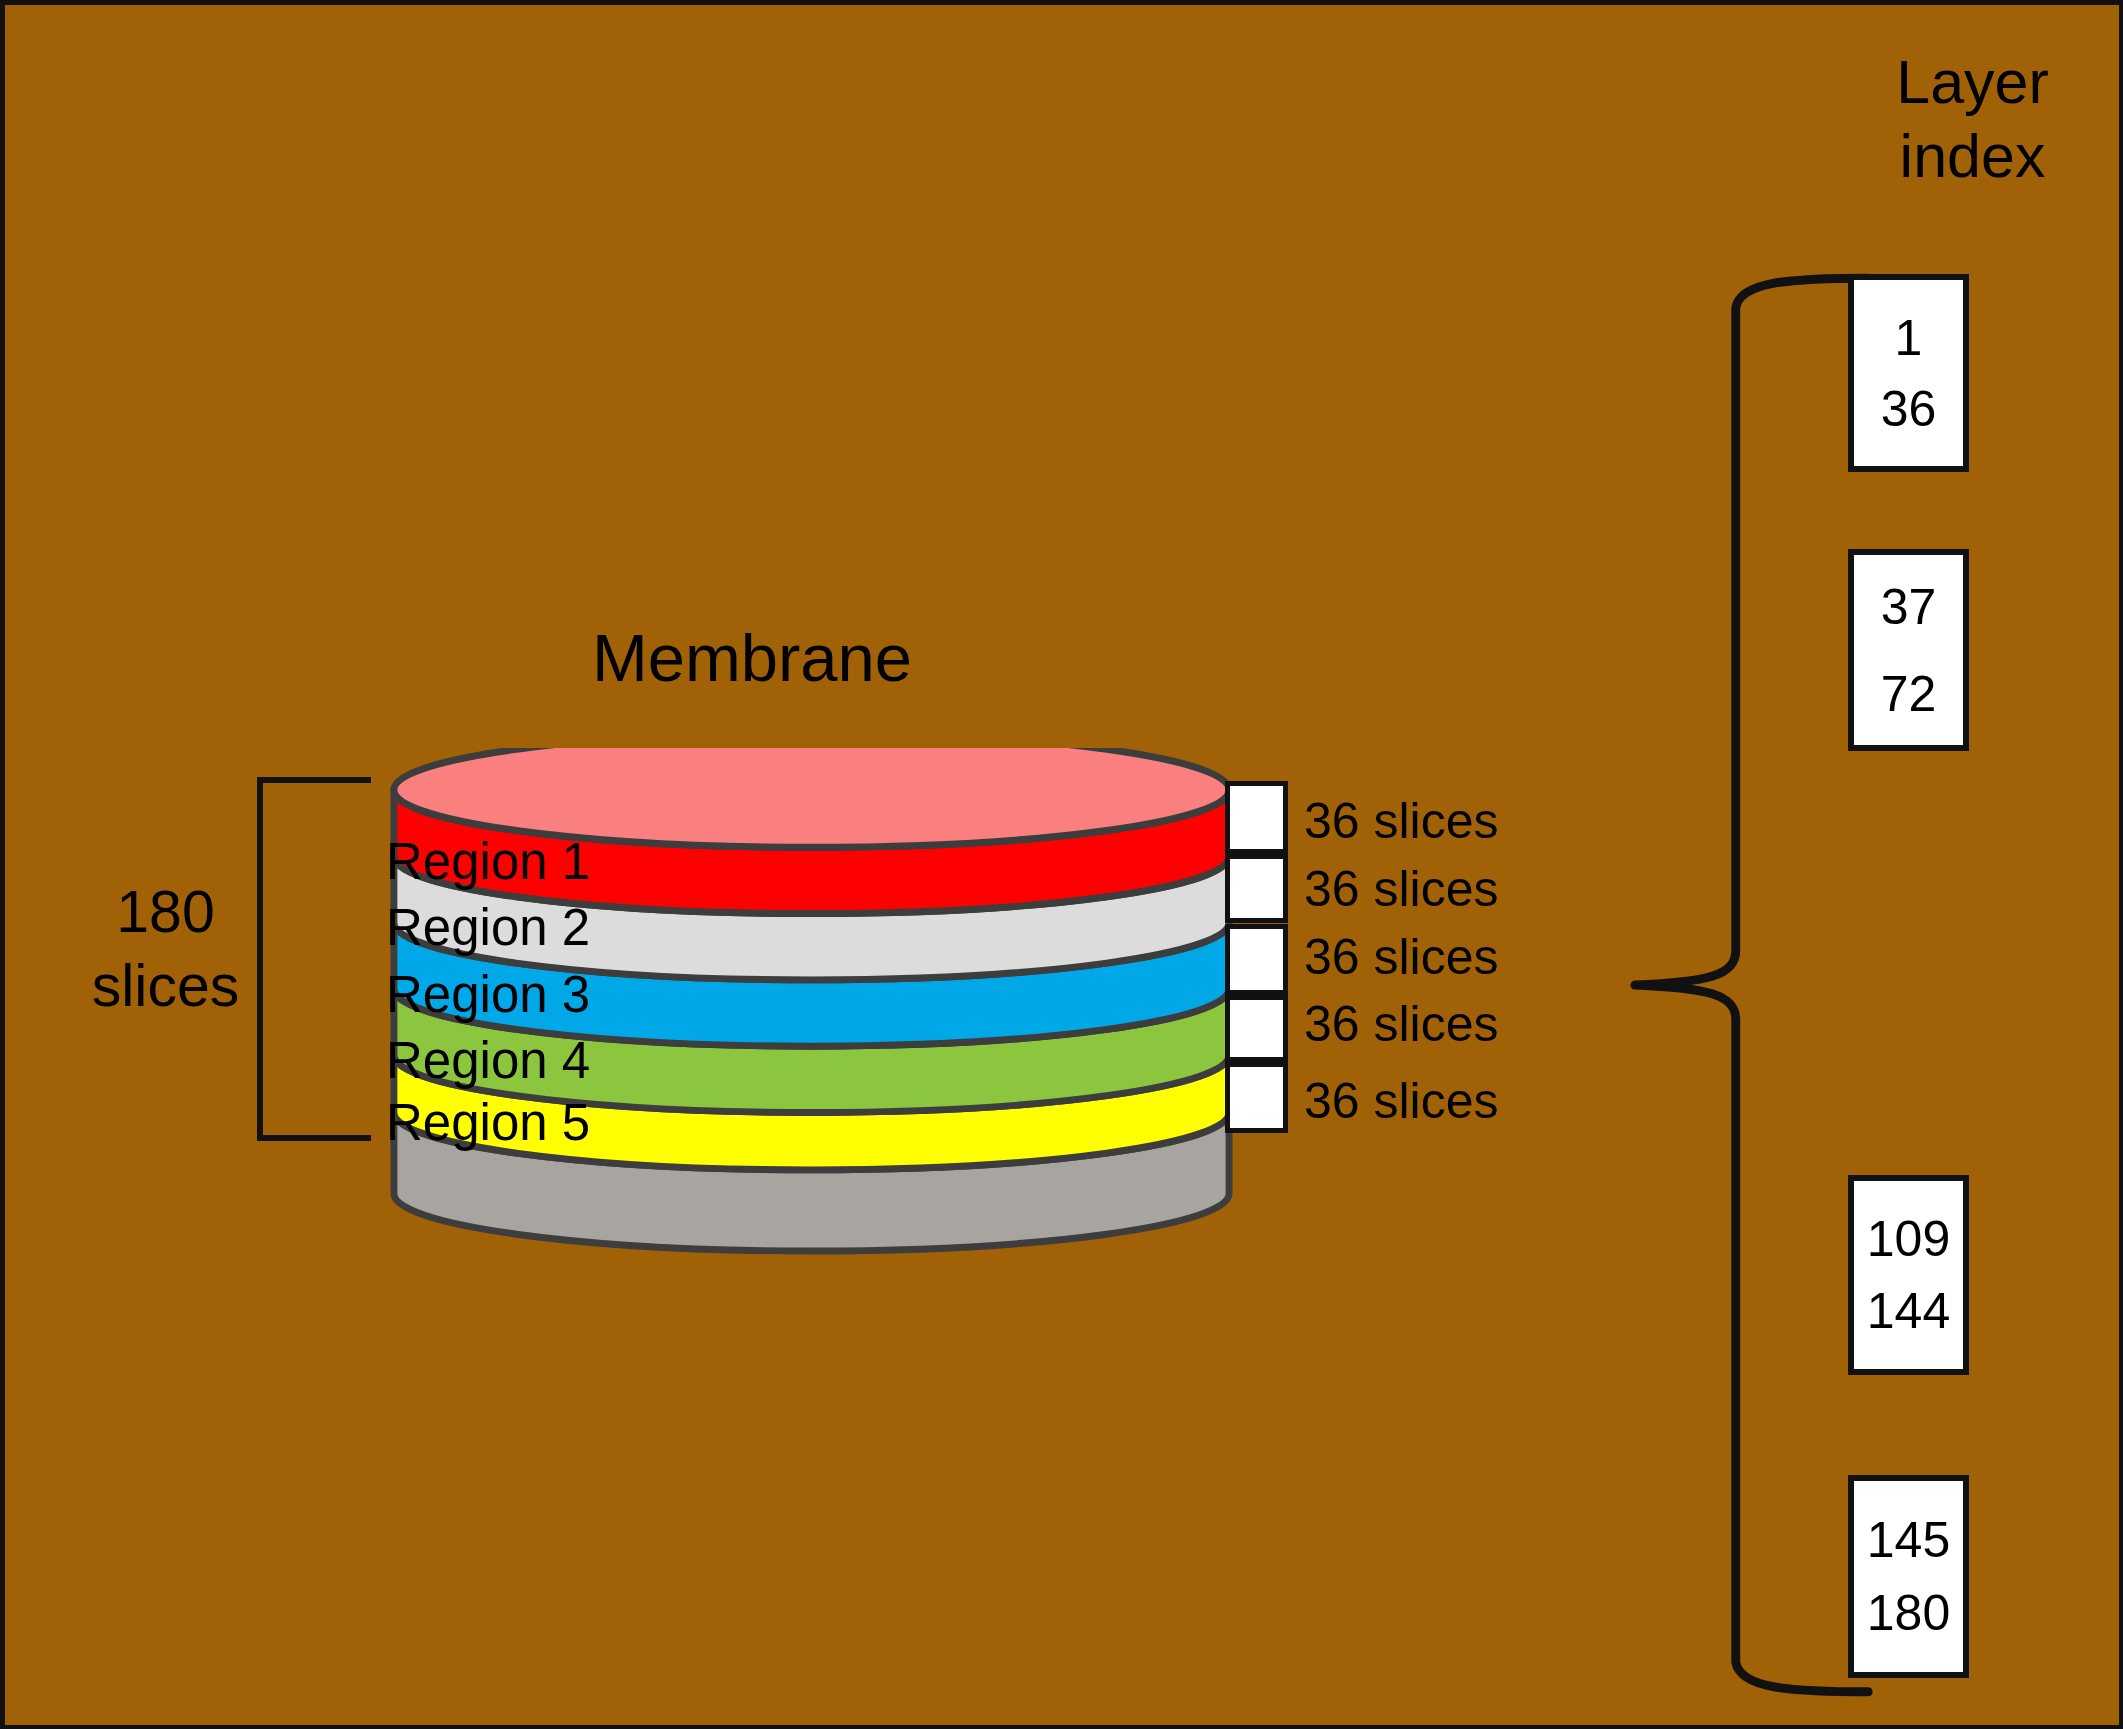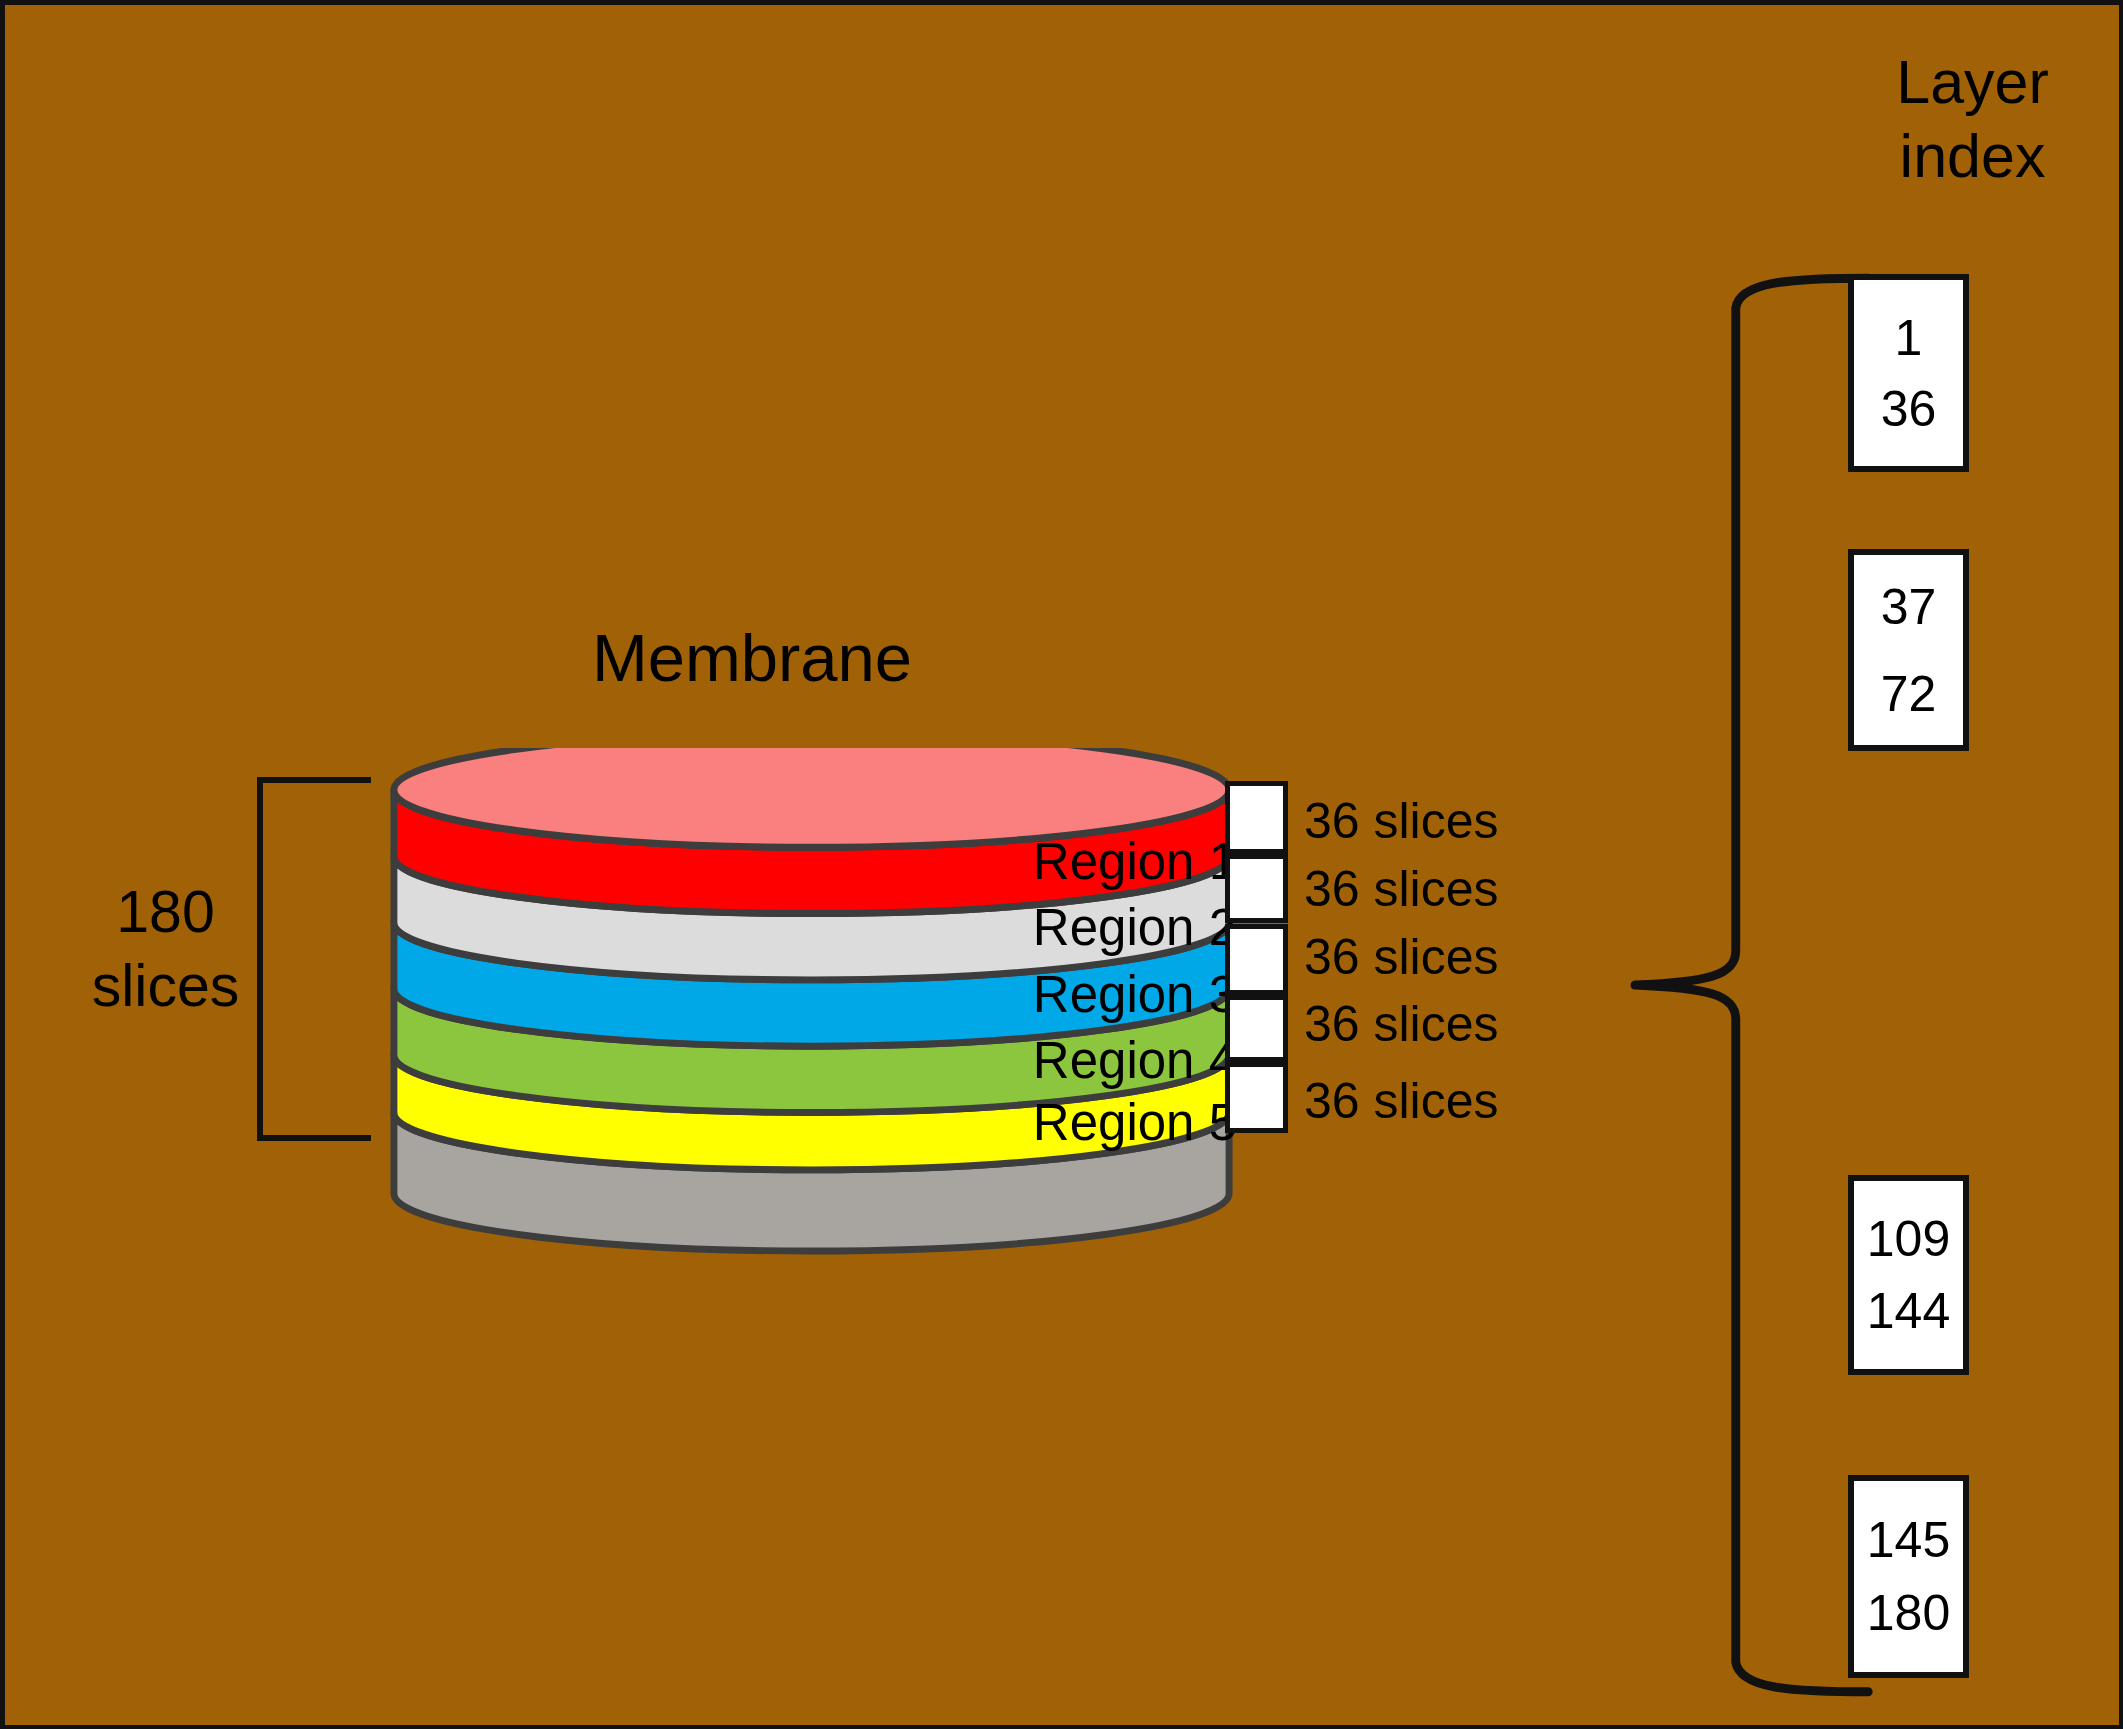--- a/index.html
+++ b/index.html
@@ -54,21 +54,21 @@
   
   #cylinder {
     left: 381px;
     top: 743px;
     width: 851px;
     height: 535px;
   }
   #cylinder svg { display: block; }
   .region-label {
     position: absolute;
-    text-align: right;
+    text-align: left;
     font-size: 51px;
     color: #000000;
     width: 100%;
     left: 0;
     font-family: "Liberation Sans", sans-serif;
   }
 
   
   .slice-box {
     width: 63px;

